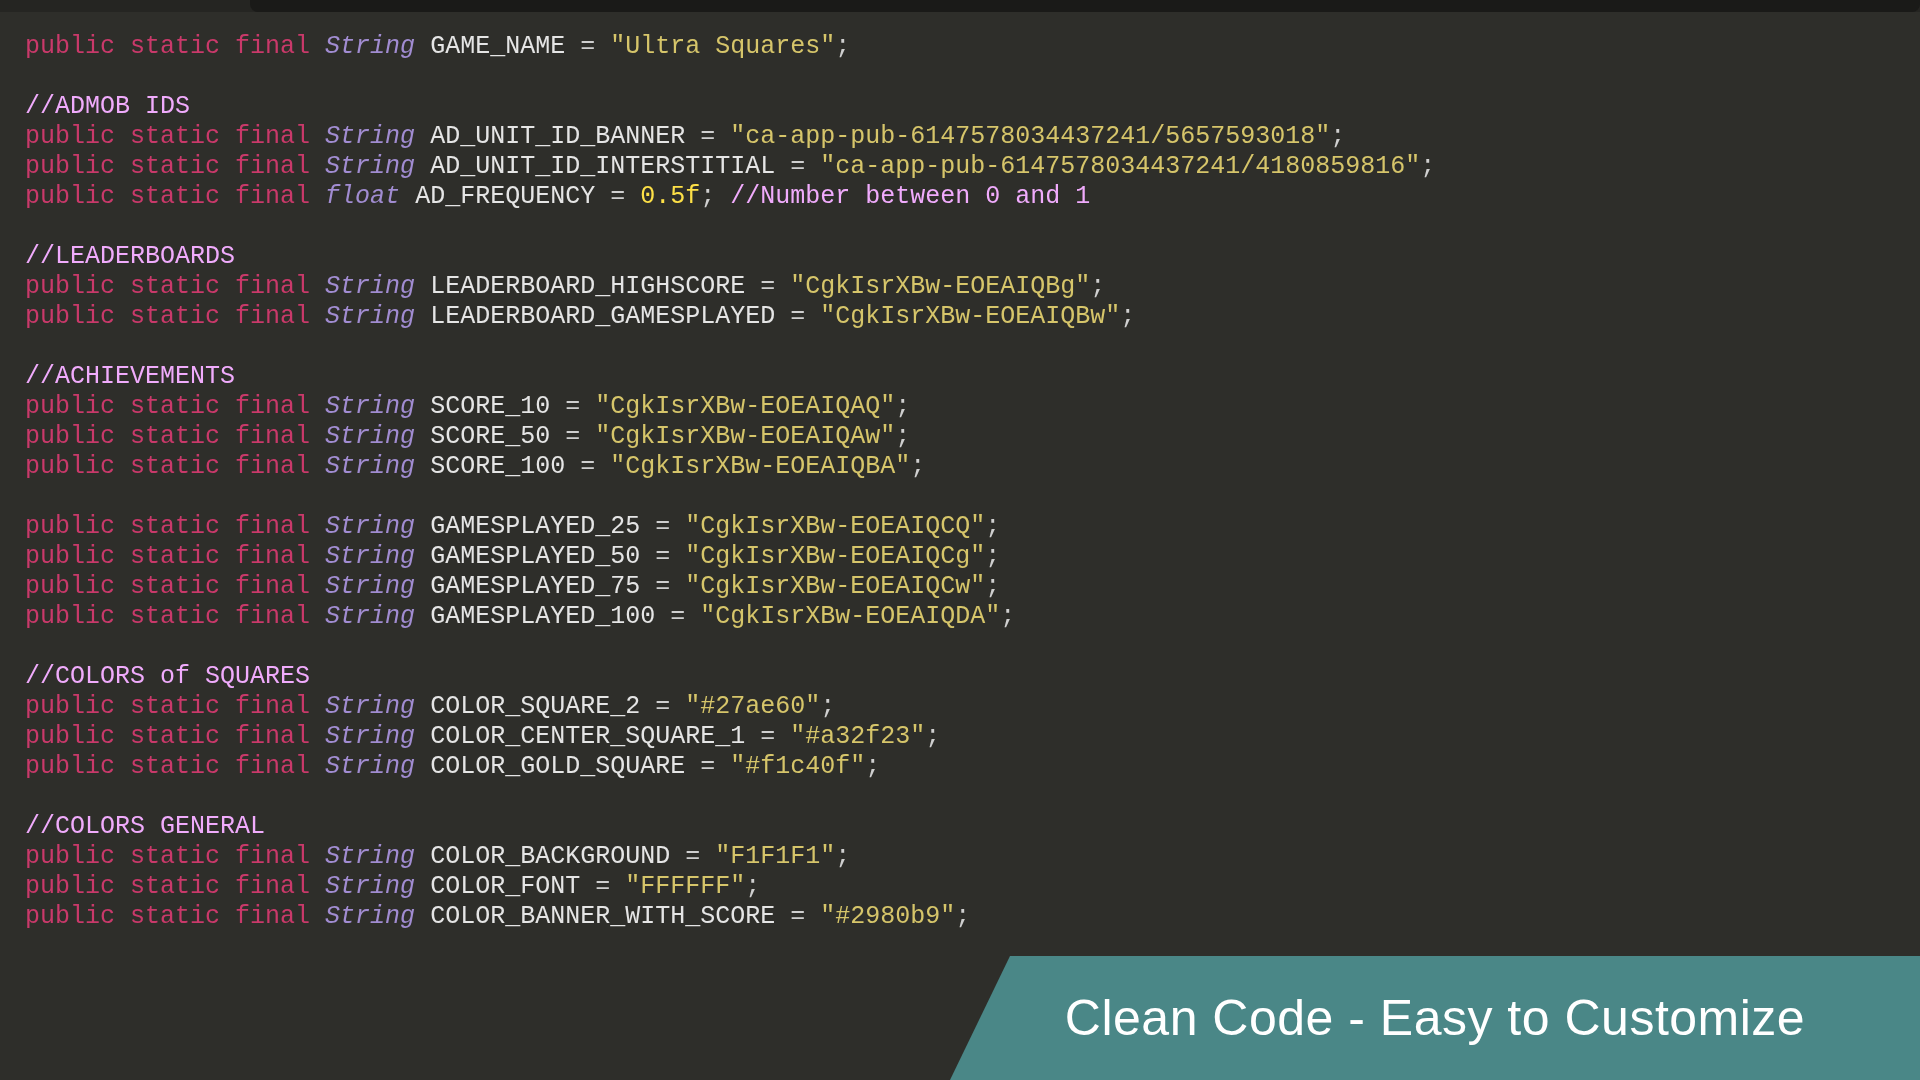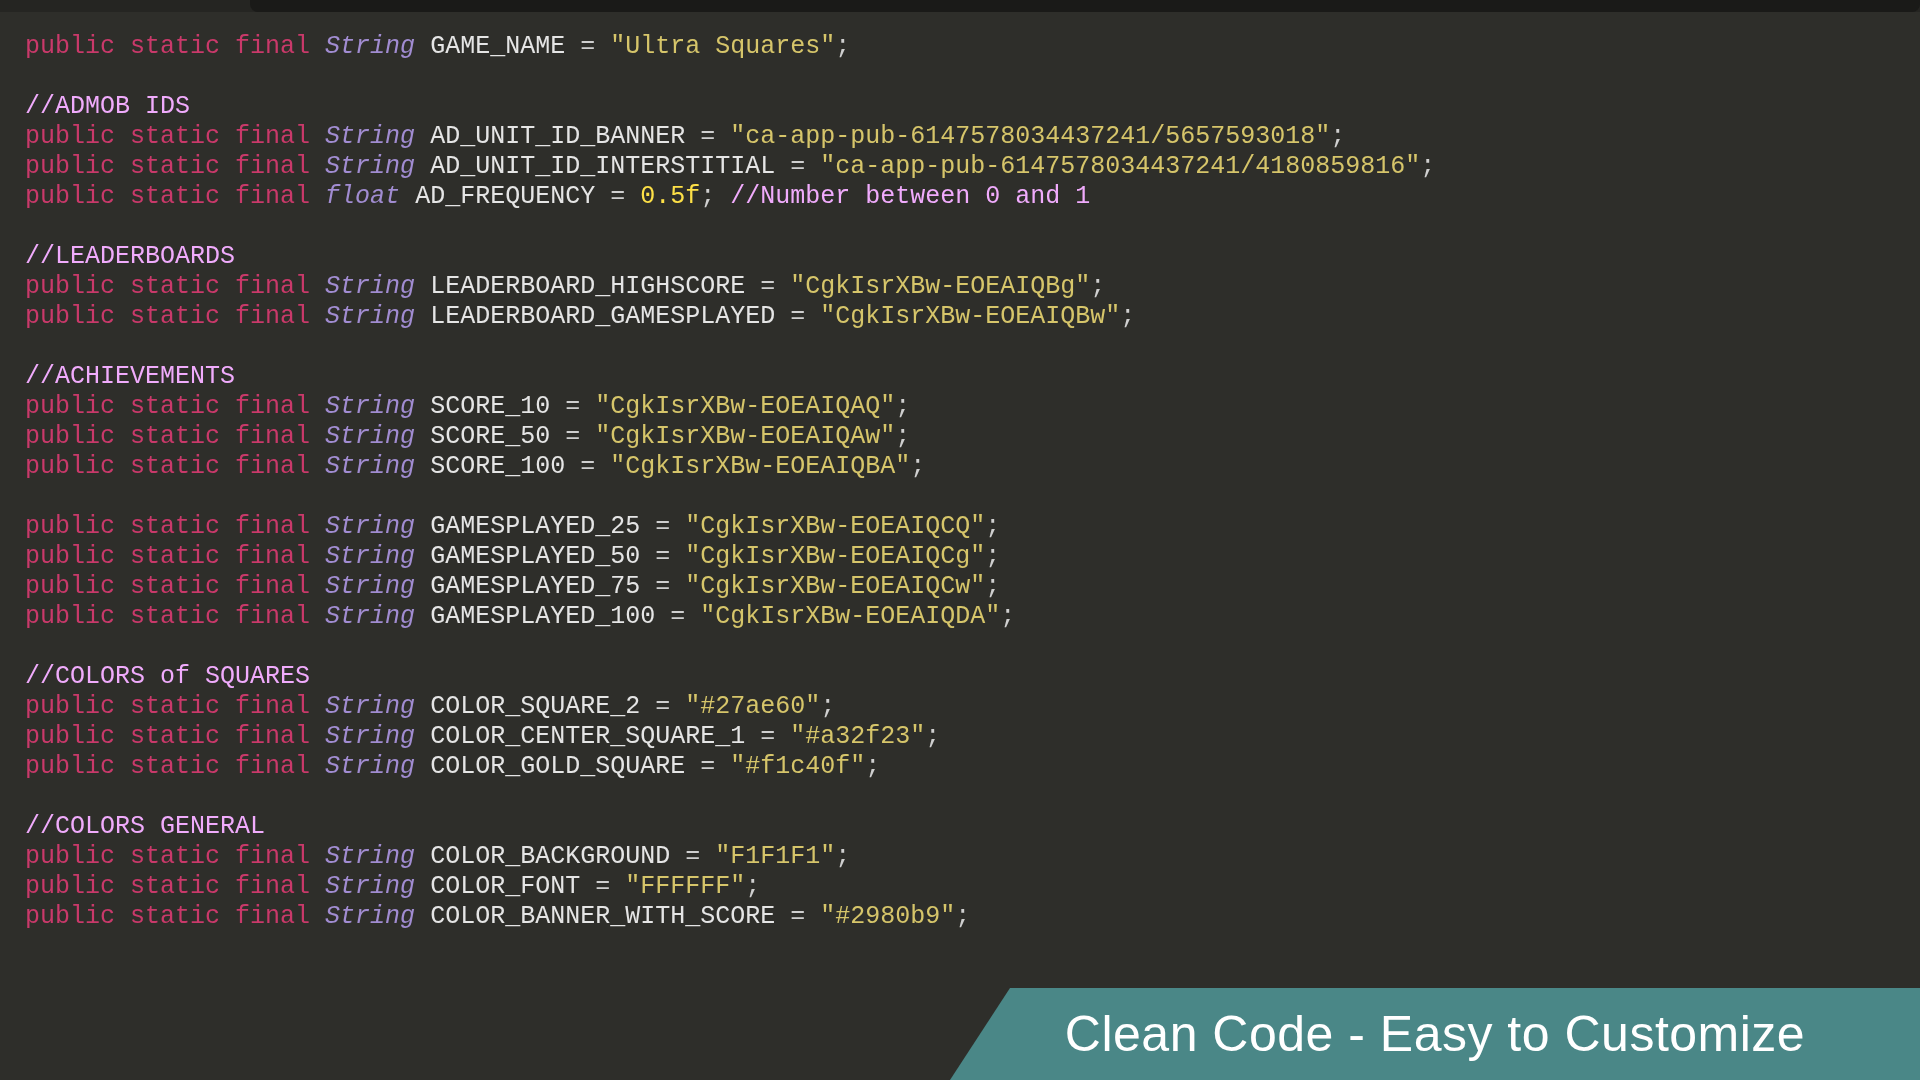--- a/index.html
+++ b/index.html
@@ -38,21 +38,21 @@
 .op { color: #cfcfcf; }
 .str { color: #d6c56a; }
 .num { color: #fde047; }
 .semi { color: #cfcfcf; }
 .comment { color: #f0abfc; }
 .overlay {
   position: absolute;
   bottom: 0;
   right: 0;
   width: 970px;
-  height: 92px;
+  height: 124px;
   background: #4a8787;
   clip-path: polygon(60px 0, 100% 0, 100% 100%, 0 100%);
   display: flex;
   align-items: center;
   justify-content: center;
 }
 .overlay-text {
   color: #ffffff;
   font-family: 'Segoe UI', 'Helvetica Neue', Arial, sans-serif;
   font-size: 50px;

